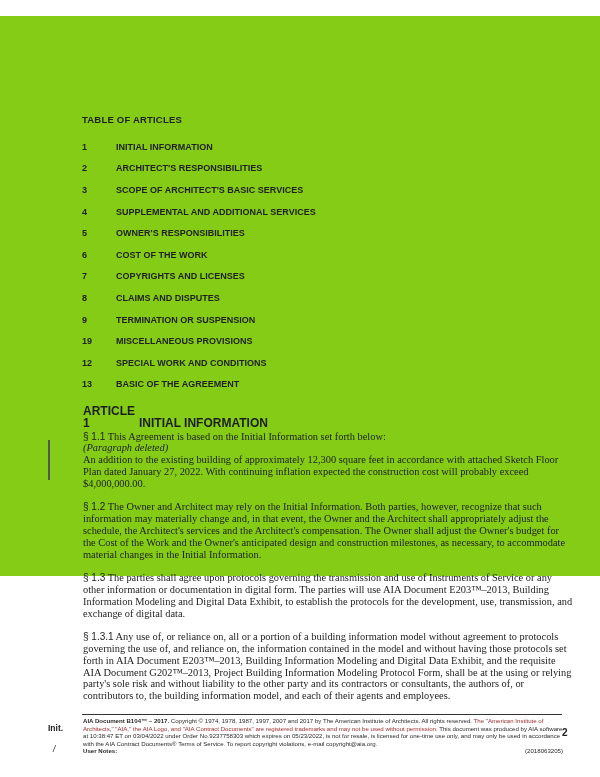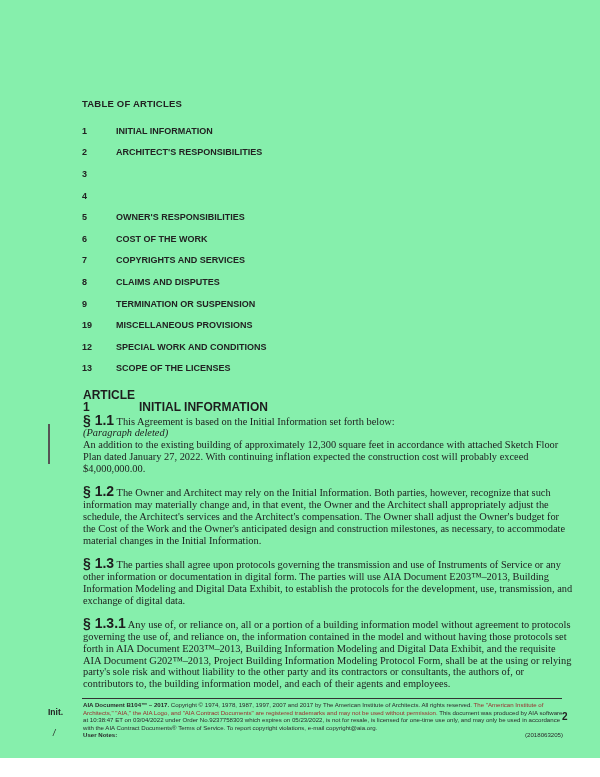--- a/index.html
+++ b/index.html
@@ -1,17 +1,17 @@
 <!DOCTYPE html>
 <html><head>
   <meta charset="utf-8">
   <style>
     html, body { margin: 0; padding: 0; background: #ffffff; }
     body { width: 600px; height: 777px; position: relative; overflow: hidden; color: #1a1a1a; }
-    .page { position: absolute; left: 0; top: 0; width: 600px; height: 758px; background: #86efac; }
+    .page { position: absolute; left: 0; top: 16px; width: 600px; height: 560px; background: #84cc16; }
 
     .toc-title {
       position: absolute; left: 82px; top: 98px;
       font-family: "Liberation Sans", sans-serif; font-size: 9.5px; font-weight: bold;
       letter-spacing: 0.2px; color: #222;
     }
     .toc { position: absolute; left: 82px; top: 120px; width: 400px; }
     .toc-row {
       height: 21.6px; display: flex; align-items: center;
       font-family: "Liberation Sans", sans-serif; font-size: 9px; font-weight: bold; color: #222;
@@ -22,21 +22,21 @@
     .body-text {
       position: absolute; left: 83px; top: 390px; width: 490px;
       font-family: "Liberation Serif", serif; font-size: 10.4px; line-height: 11.8px; color: #1d1d1d;
     }
     .article-heading {
       font-family: "Liberation Sans", sans-serif; font-size: 12px; font-weight: bold; margin: 0 0 1px 0;
     }
     .article-heading .art-num { display: inline-block; width: 56px; }
     .para { margin: 0 0 11.8px 0; }
     .para p { margin: 0; }
-    .sec { font-family: "Liberation Sans", sans-serif; font-weight: bold; font-size: 14px; }
+    .sec { font-family: "Liberation Sans", sans-serif; font-weight: normal; font-size: 10px; }
     .deleted-note { font-style: italic; }
 
     .change-bar {
       position: absolute; left: 48px; top: 424px; width: 2px; height: 40px; background: #555;
     }
 
     .footer-init {
       position: absolute; left: 48px; top: 707px;
       font-family: "Liberation Sans", sans-serif; font-size: 8.5px; font-weight: bold; color: #222;
     }
@@ -71,55 +71,57 @@
     <div class="toc-row">
         <span class="toc-num">1</span>
         <span class="toc-label">INITIAL INFORMATION</span>
       </div>
     <div class="toc-row">
         <span class="toc-num">2</span>
         <span class="toc-label">ARCHITECT'S RESPONSIBILITIES</span>
       </div>
     <div class="toc-row">
         <span class="toc-num">3</span>
+        <span class="toc-label">SCOPE OF ARCHITECT'S BASIC SERVICES</span>
       </div>
     <div class="toc-row">
         <span class="toc-num">4</span>
+        <span class="toc-label">SUPPLEMENTAL AND ADDITIONAL SERVICES</span>
       </div>
     <div class="toc-row">
         <span class="toc-num">5</span>
         <span class="toc-label">OWNER'S RESPONSIBILITIES</span>
       </div>
     <div class="toc-row">
         <span class="toc-num">6</span>
         <span class="toc-label">COST OF THE WORK</span>
       </div>
     <div class="toc-row">
         <span class="toc-num">7</span>
-        <span class="toc-label">COPYRIGHTS AND SERVICES</span>
+        <span class="toc-label">COPYRIGHTS AND LICENSES</span>
       </div>
     <div class="toc-row">
         <span class="toc-num">8</span>
         <span class="toc-label">CLAIMS AND DISPUTES</span>
       </div>
     <div class="toc-row">
         <span class="toc-num">9</span>
         <span class="toc-label">TERMINATION OR SUSPENSION</span>
       </div>
     <div class="toc-row">
         <span class="toc-num">19</span>
         <span class="toc-label">MISCELLANEOUS PROVISIONS</span>
       </div>
     <div class="toc-row">
         <span class="toc-num">12</span>
         <span class="toc-label">SPECIAL WORK AND CONDITIONS</span>
       </div>
     <div class="toc-row">
         <span class="toc-num">13</span>
-        <span class="toc-label">SCOPE OF THE LICENSES</span>
+        <span class="toc-label">BASIC OF THE AGREEMENT</span>
       </div>
   </div>
 
   <div class="change-bar"></div>
 
   <div class="body-text">
     <div class="article-heading">
       <span class="art-num">ARTICLE 1</span><span>INITIAL INFORMATION</span>
     </div>
 

